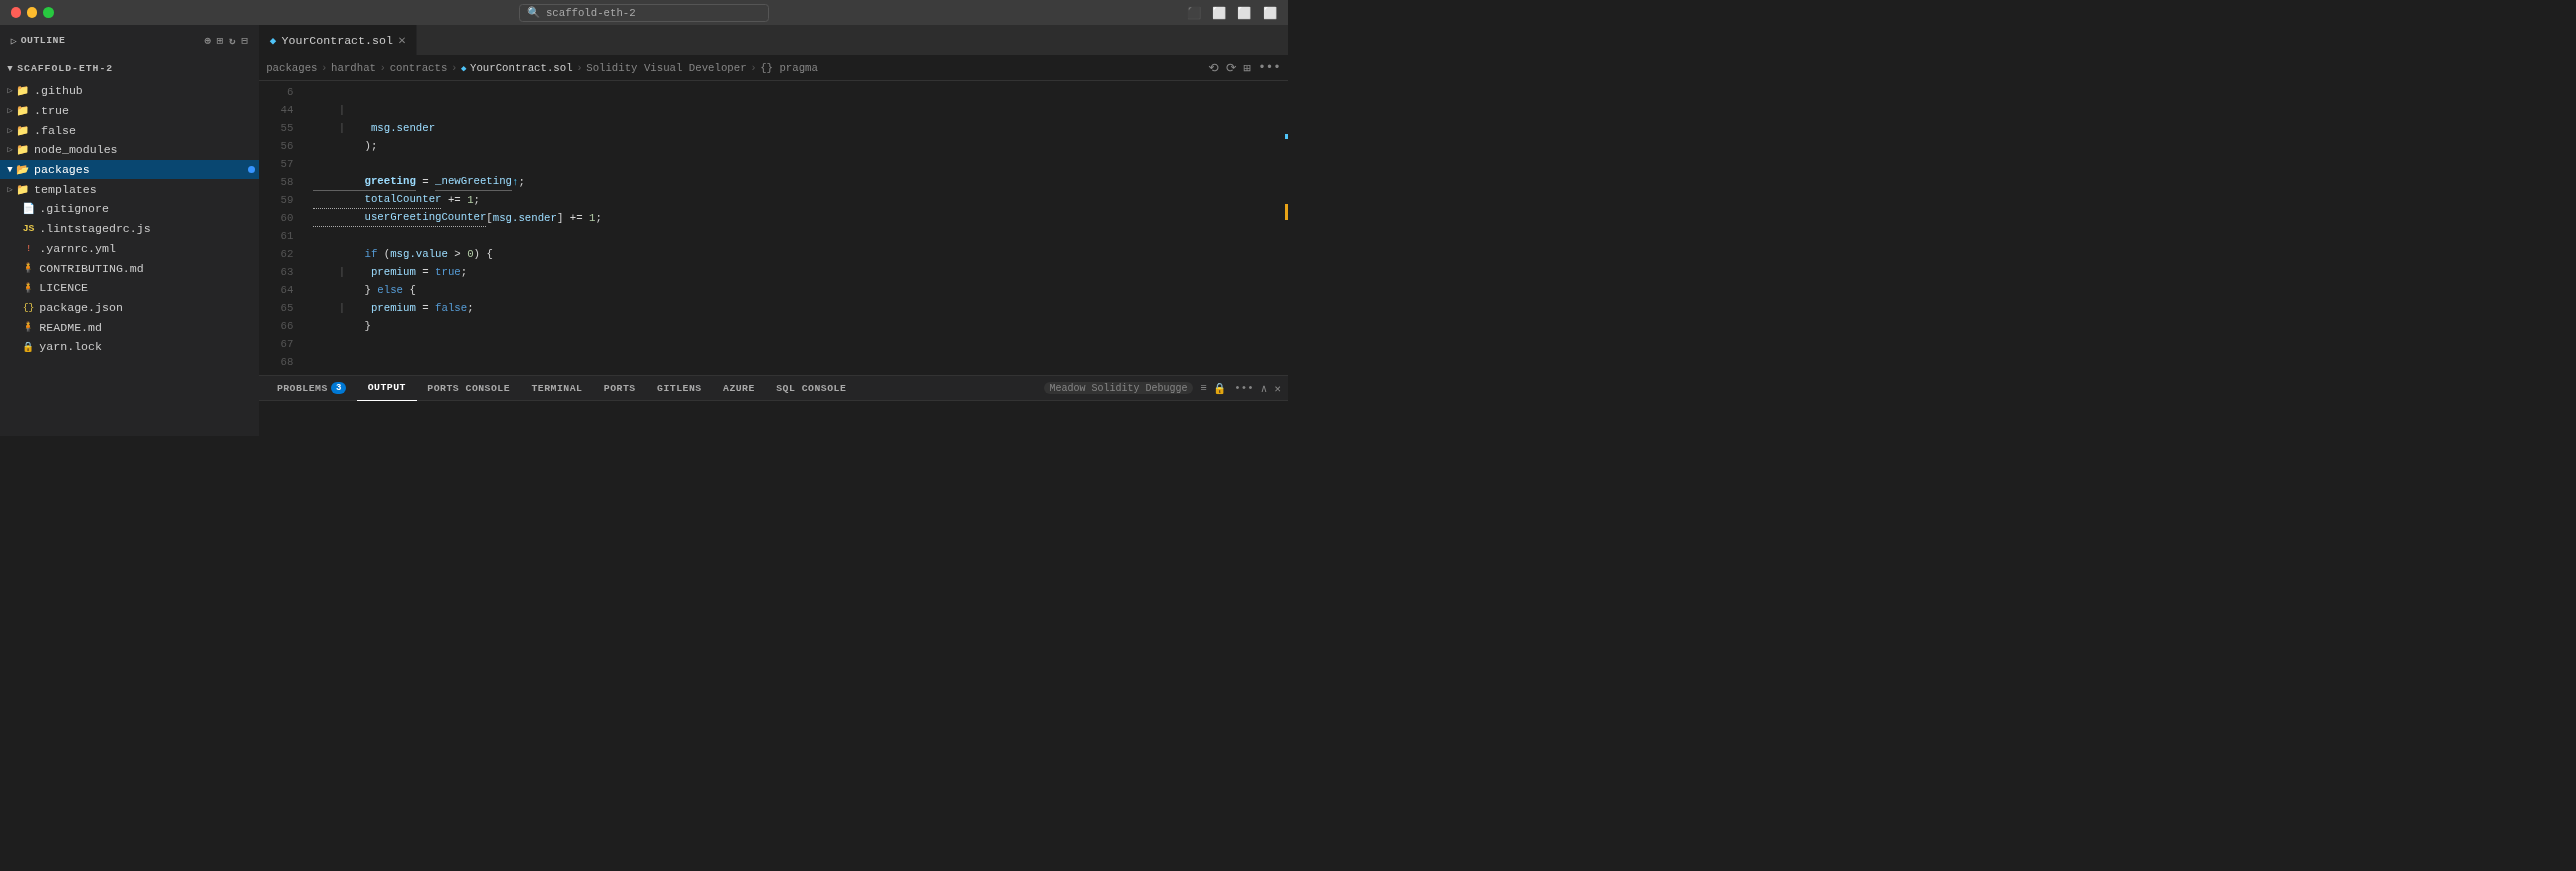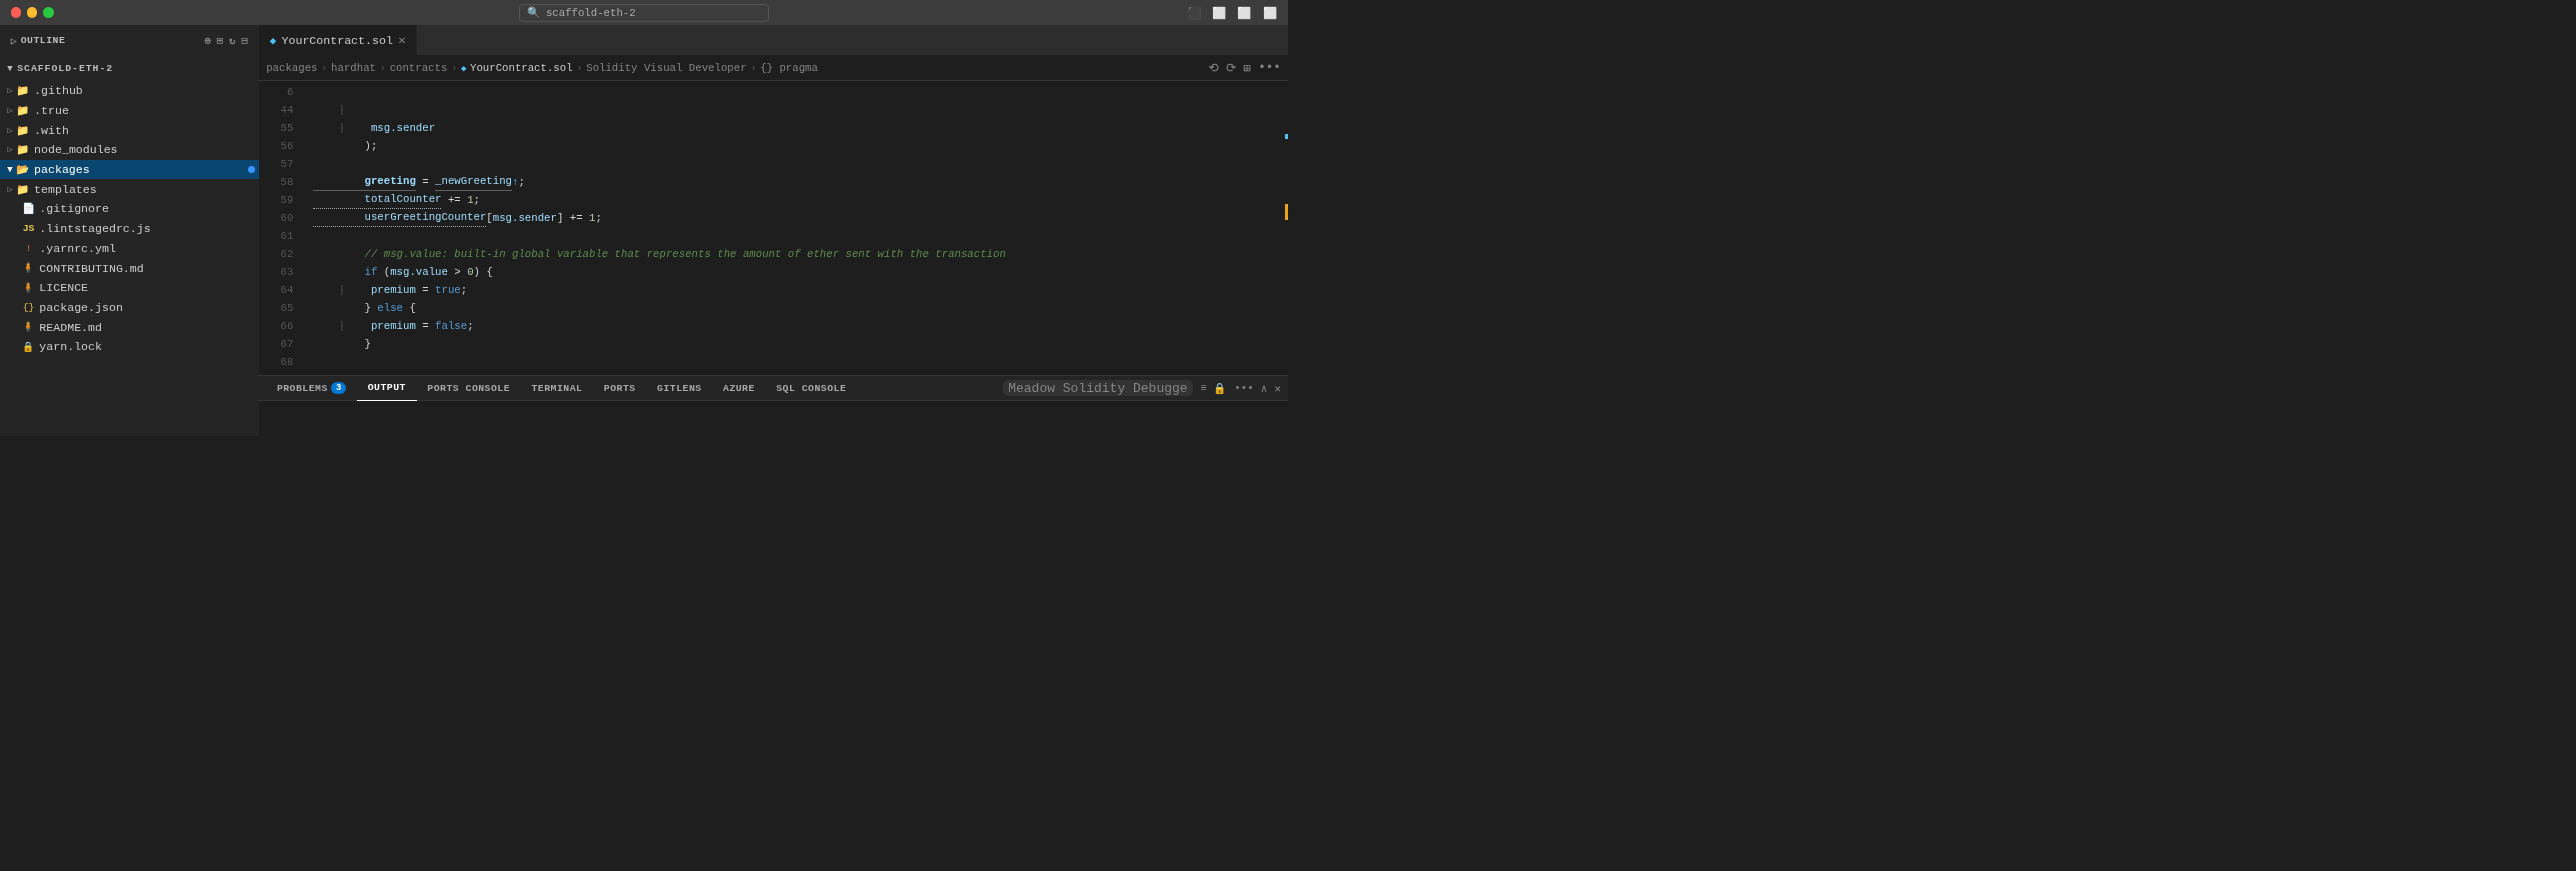--- a/index.html
+++ b/index.html
@@ -380,21 +380,21 @@
 
       <div class="tree-item">
         <span class="chevron">▷</span>
         <span class="icon" style="color:#e8a317;">📁</span>
         <span class="label">.true</span>
       </div>
 
       <div class="tree-item">
         <span class="chevron">▷</span>
         <span class="icon" style="color:#e8a317;">📁</span>
-        <span class="label">.with</span>
+        <span class="label">.false</span>
       </div>
 
       <div class="tree-item">
         <span class="chevron">▷</span>
         <span class="icon" style="color:#e8a317;">📁</span>
         <span class="label">node_modules</span>
       </div>
 
       <div class="tree-item active">
         <span class="chevron" style="color:#fff;">▼</span>
@@ -537,23 +537,20 @@
         <div class="code-line">
           <span style="color:#9cdcfe;border-bottom:0.9px dotted #aaa;">        totalCounter</span><span class="op"> += </span><span class="num">1</span><span class="op">;</span>
         </div>
 
         <div class="code-line">
           <span style="color:#9cdcfe;border-bottom:0.9px dotted #aaa;">        userGreetingCounter</span><span class="op">[</span><span class="var">msg.sender</span><span class="op">] += </span><span class="num">1</span><span class="op">;</span>
         </div>
 
         <div class="code-line">&nbsp;</div>
 
-        <div class="code-line">
-          <span class="cmt">        // msg.value: built-in global variable that represents the amount of ether sent with the transaction</span>
-        </div>
 
         <div class="code-line">
           <span class="kw">        if</span><span class="op"> (</span><span class="var">msg.value</span><span class="op"> &gt; </span><span class="num">0</span><span class="op">) {</span>
         </div>
 
         <div class="code-line">
           <span style="color:#555;">    |    </span><span class="var">premium</span><span class="op"> = </span><span class="kw">true</span><span class="op">;</span>
         </div>
 
         <div class="code-line">
@@ -600,21 +597,21 @@
         <div class="panel-tab">
           <span>GITLENS</span>
         </div>
         <div class="panel-tab">
           <span>AZURE</span>
         </div>
         <div class="panel-tab">
           <span>SQL CONSOLE</span>
         </div>
         <div class="panel-right">
-          <span style="background:#333; padding:0.9px 5.4px; border-radius:6px; font-size:13px; cursor:pointer;">Meadow Solidity Debugge</span>
+          <span style="background:#333; padding:0.9px 5.4px; border-radius:6px; font-size:10px; cursor:pointer;">Meadow Solidity Debugge</span>
           <span>≡</span>
           <span>🔒</span>
           <span>•••</span>
           <span>∧</span>
           <span>✕</span>
         </div>
       </div>
     </div>
   </div>
 </div>

